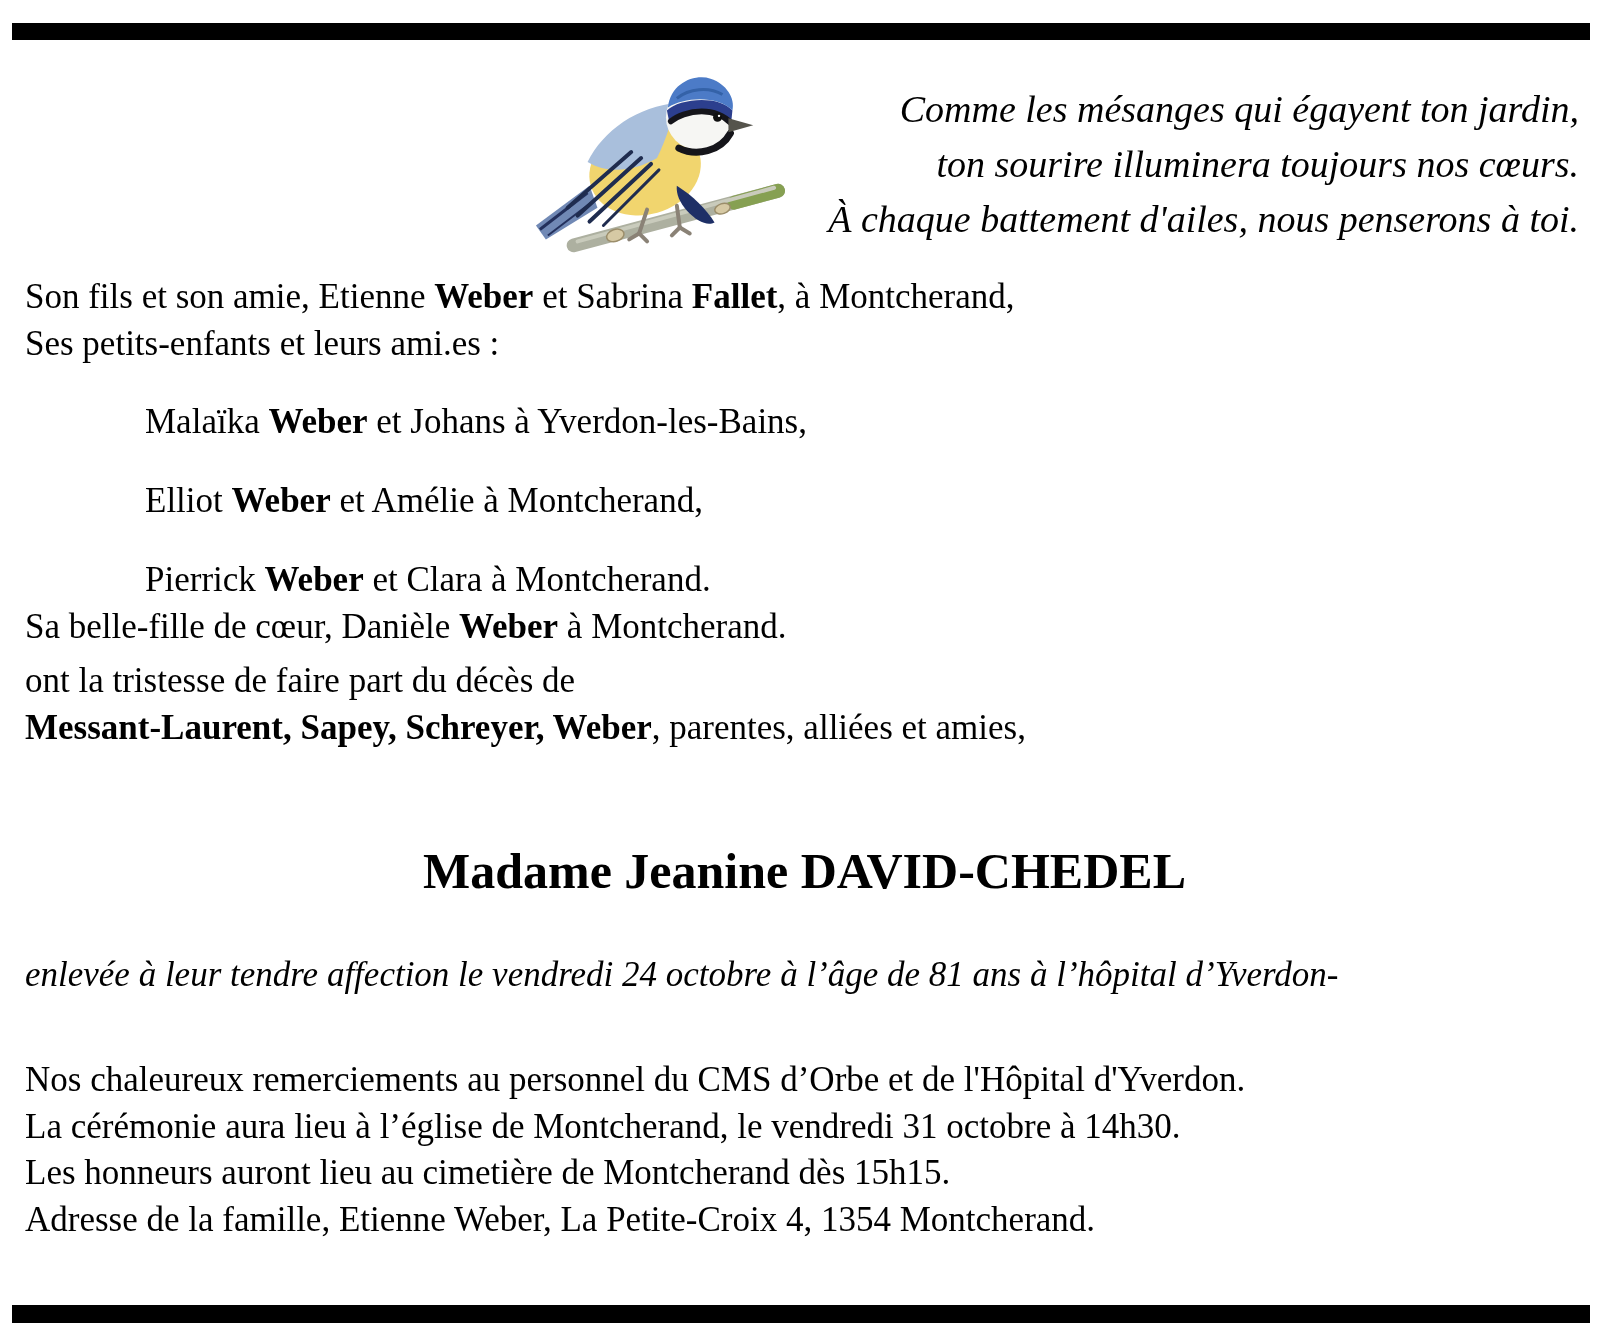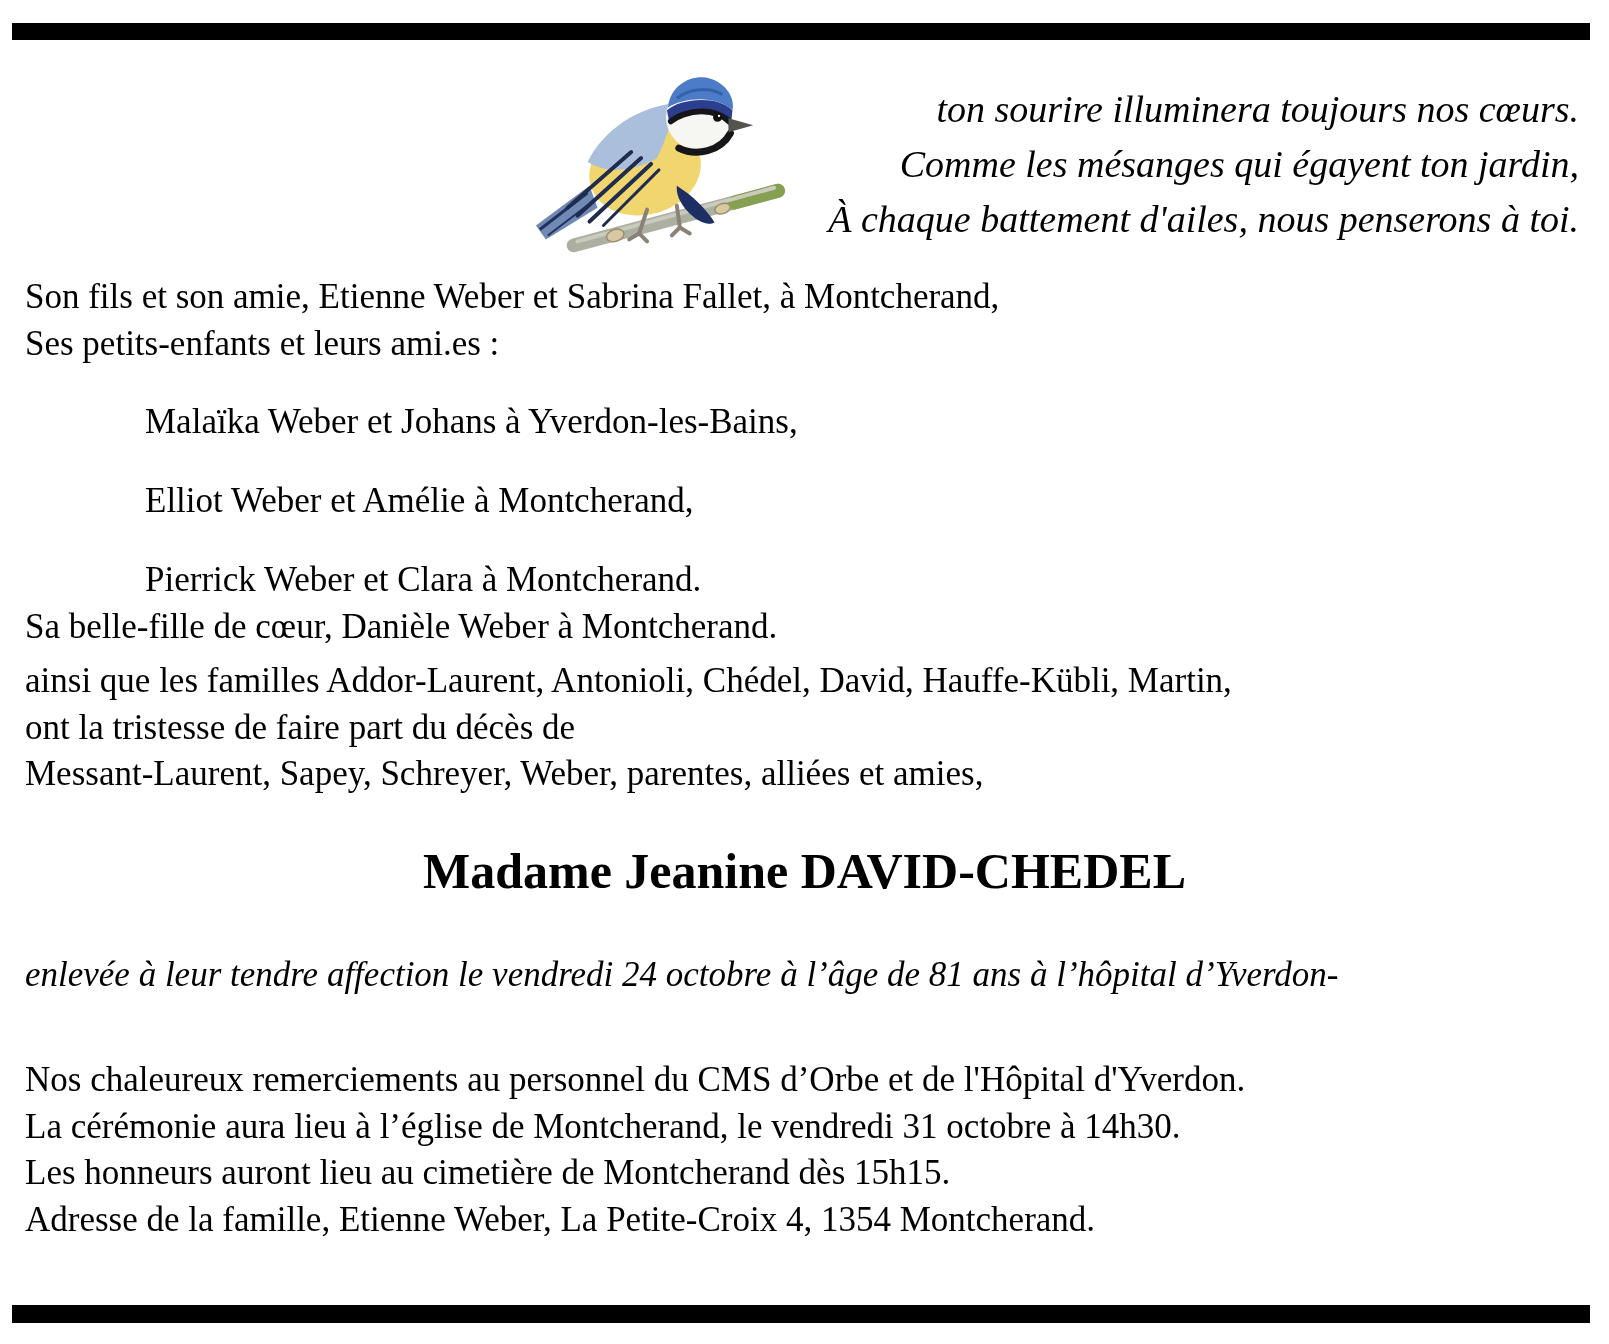--- a/index.html
+++ b/index.html
@@ -20,21 +20,21 @@
 
   .textblock{
     position:absolute;left:25px;right:20px;
     font-size:35px;line-height:46.7px;white-space:nowrap;
   }
   .block-family{top:274px;}
   .block-families{top:658px;}
   .block-announcement{top:952px;font-style:italic;}
   .block-details{top:1057px;}
   .indent{padding-left:120px;margin-top:32px;}
-  b{font-weight:normal;text-align:right;}
+  b{font-weight:bold;text-align:right;}
 
   .deceased-title{
     position:absolute;top:841px;left:0;width:100%;
     text-align:center;font-weight:bold;font-size:50px;line-height:60px;
   }
 
   .bird{position:absolute;left:528px;top:60px;width:258px;height:200px;}
 </style>
 </head>
 <body>
@@ -88,36 +88,35 @@
     <line x1="120" y1="150" x2="112" y2="174"></line>
     <line x1="150" y1="146" x2="153" y2="168"></line>
     <line x1="112" y1="174" x2="102" y2="180"></line>
     <line x1="112" y1="174" x2="120" y2="182"></line>
     <line x1="153" y1="168" x2="145" y2="176"></line>
     <line x1="153" y1="168" x2="163" y2="174"></line>
   </g>
 </svg>
 
 <div class="poem">
+  <div>Comme les mésanges qui égayent ton jardin,</div>
   <div>ton sourire illuminera toujours nos cœurs.</div>
-  <div>Comme les mésanges qui égayent ton jardin,</div>
   <div>À chaque battement d'ailes, nous penserons à toi.</div>
 </div>
 
 <div class="textblock block-family">
   <div><span>Son fils et son amie, Etienne </span><b>Weber</b><span> et Sabrina </span><b>Fallet</b><span>, à Montcherand,</span></div>
   <div>Ses petits-enfants et leurs ami.es :</div>
   <div class="indent"><span>Malaïka </span><b>Weber</b><span> et Johans à Yverdon-les-Bains,</span></div>
   <div class="indent"><span>Elliot </span><b>Weber</b><span> et Amélie à Montcherand,</span></div>
   <div class="indent"><span>Pierrick </span><b>Weber</b><span> et Clara à Montcherand.</span></div>
   <div><span>Sa belle-fille de cœur, Danièle </span><b>Weber</b><span> à Montcherand.</span></div>
 </div>
 
 <div class="textblock block-families">
-  <div><span>ainsi que les familles </span><b>Addor-Laurent, Antonioli, Chédel, David, Hauffe-Kübli, Martin,</b></div>
   <div>ont la tristesse de faire part du décès de</div>
   <div><b>Messant-Laurent, Sapey, Schreyer, Weber</b><span>, parentes, alliées et amies,</span></div>
 </div>
 
 <div class="deceased-title">Madame Jeanine DAVID-CHEDEL</div>
 
 <div class="textblock block-announcement">
   <div>enlevée à leur tendre affection le vendredi 24 octobre à l’âge de 81 ans à l’hôpital d’Yverdon-</div>
 </div>
 

